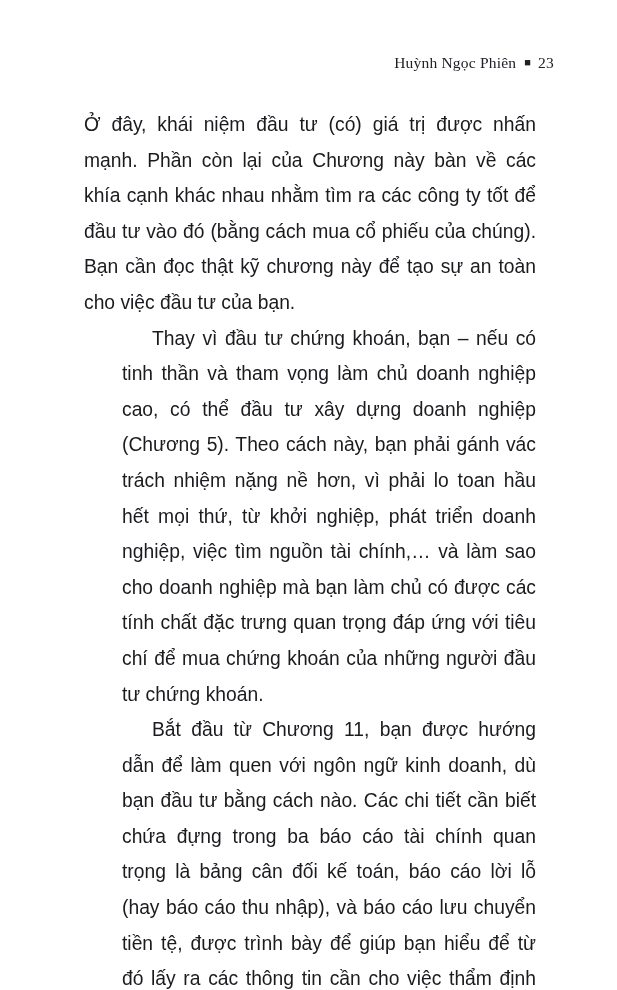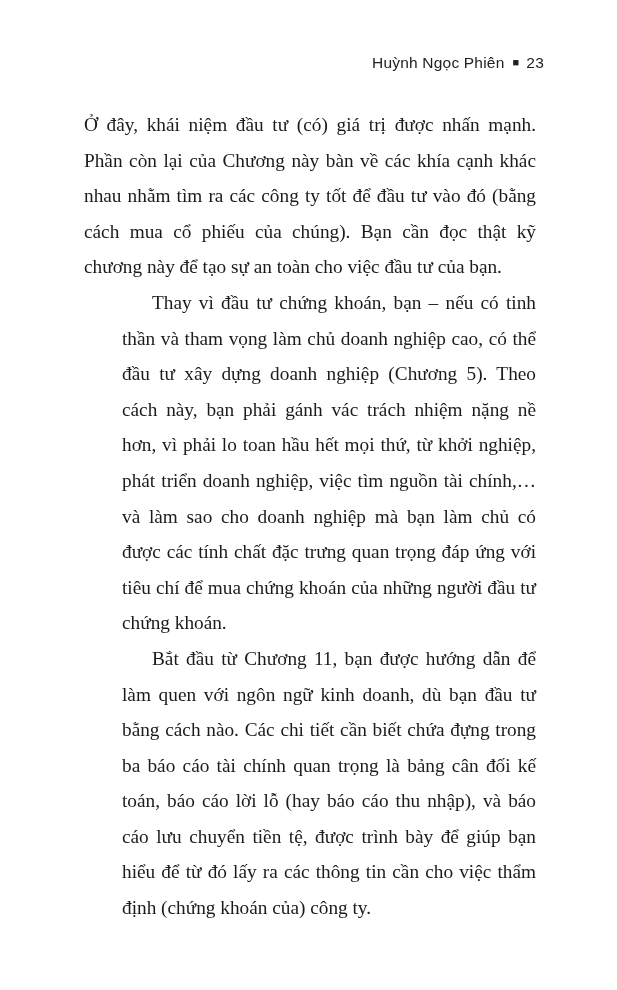--- a/index.html
+++ b/index.html
@@ -17,43 +17,43 @@
   .page {
     position: relative;
     width: 617px;
     height: 990px;
     box-sizing: border-box;
     padding: 0;
   }
   .running-head {
     position: absolute;
     top: 54px;
-    right: 73px;
-    font-family: Liberation Sans, sans-serif;
+    right: 63px;
+    font-family: Liberation Serif, serif;
     font-size: 15.5px;
     letter-spacing: 0.2px;
     color: #20202a;
     white-space: nowrap;
   }
   .running-head .sep {
     display: inline-block;
     margin: 0 7px 0 8px;
     position: relative;
     top: -2px;
     font-size: 11px;
   }
   .body-text {
     position: absolute;
     top: 107px;
     left: 84px;
     width: 452px;
   }
   p.para {
     margin: 0;
-    font-family: Liberation Serif, serif;
+    font-family: Liberation Sans, sans-serif;
     font-size: 19.3px;
     line-height: 35.6px;
     text-align: justify;
     text-justify: inter-word;
     color: #1b1b1f;
     -webkit-hyphens: none;
     hyphens: none;
   }
   p.para + p.para {
     margin-top: 0;

